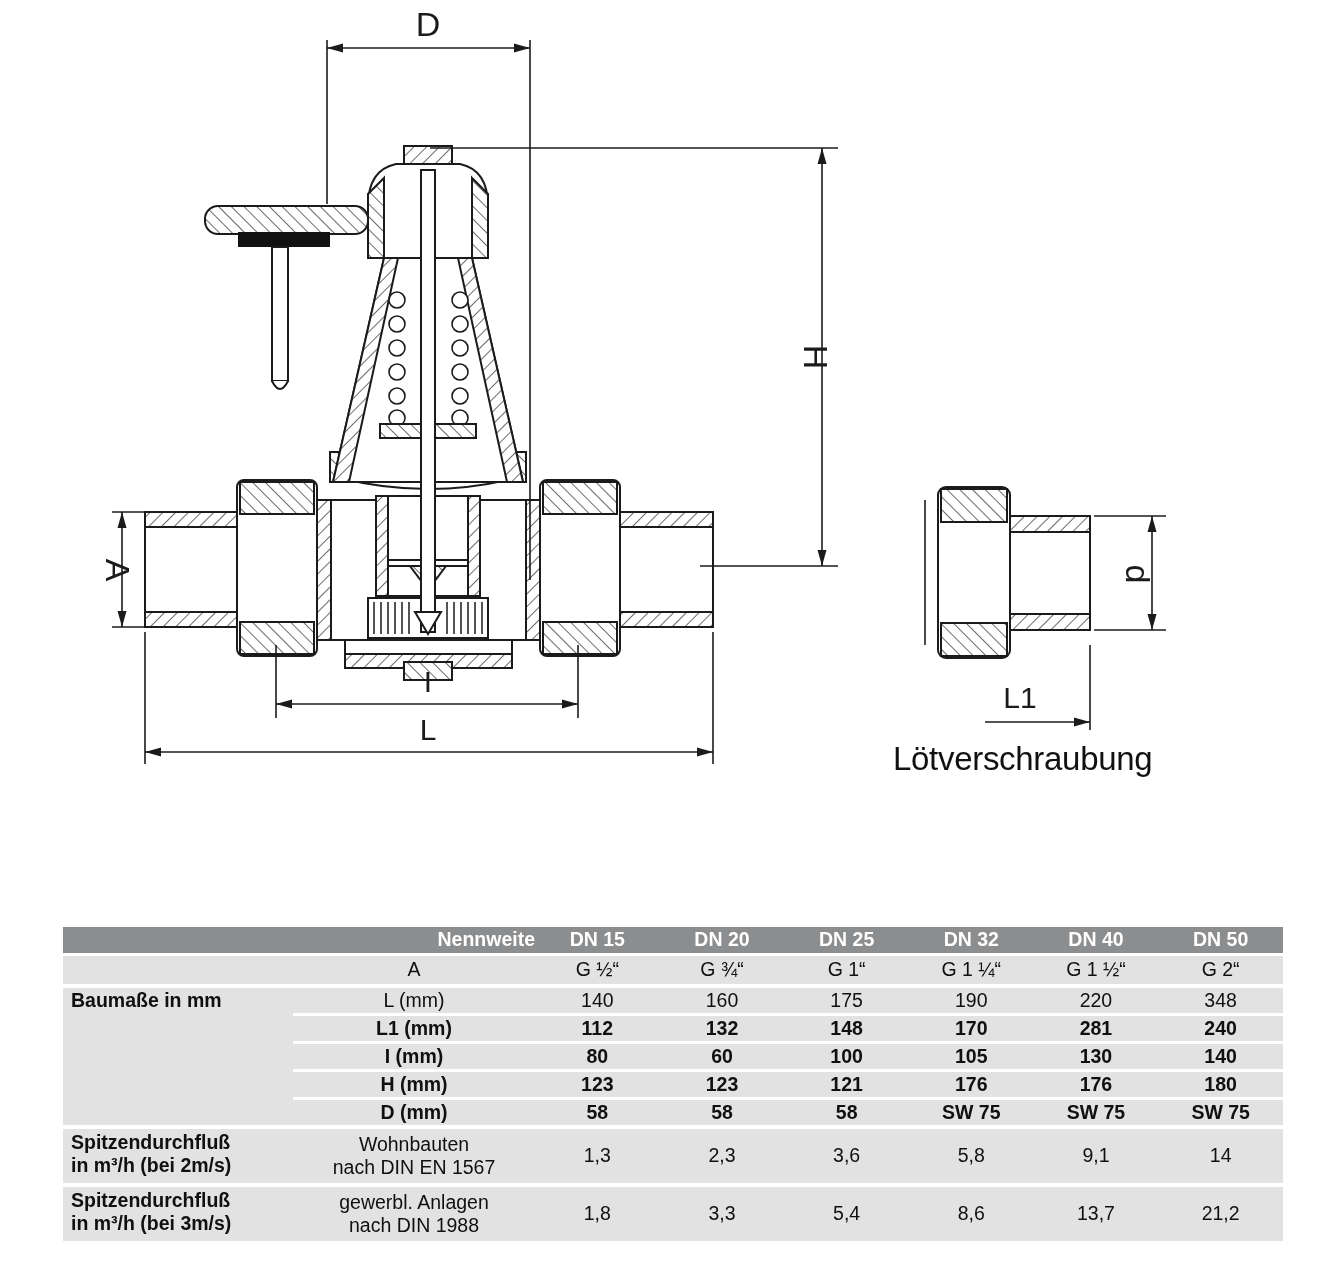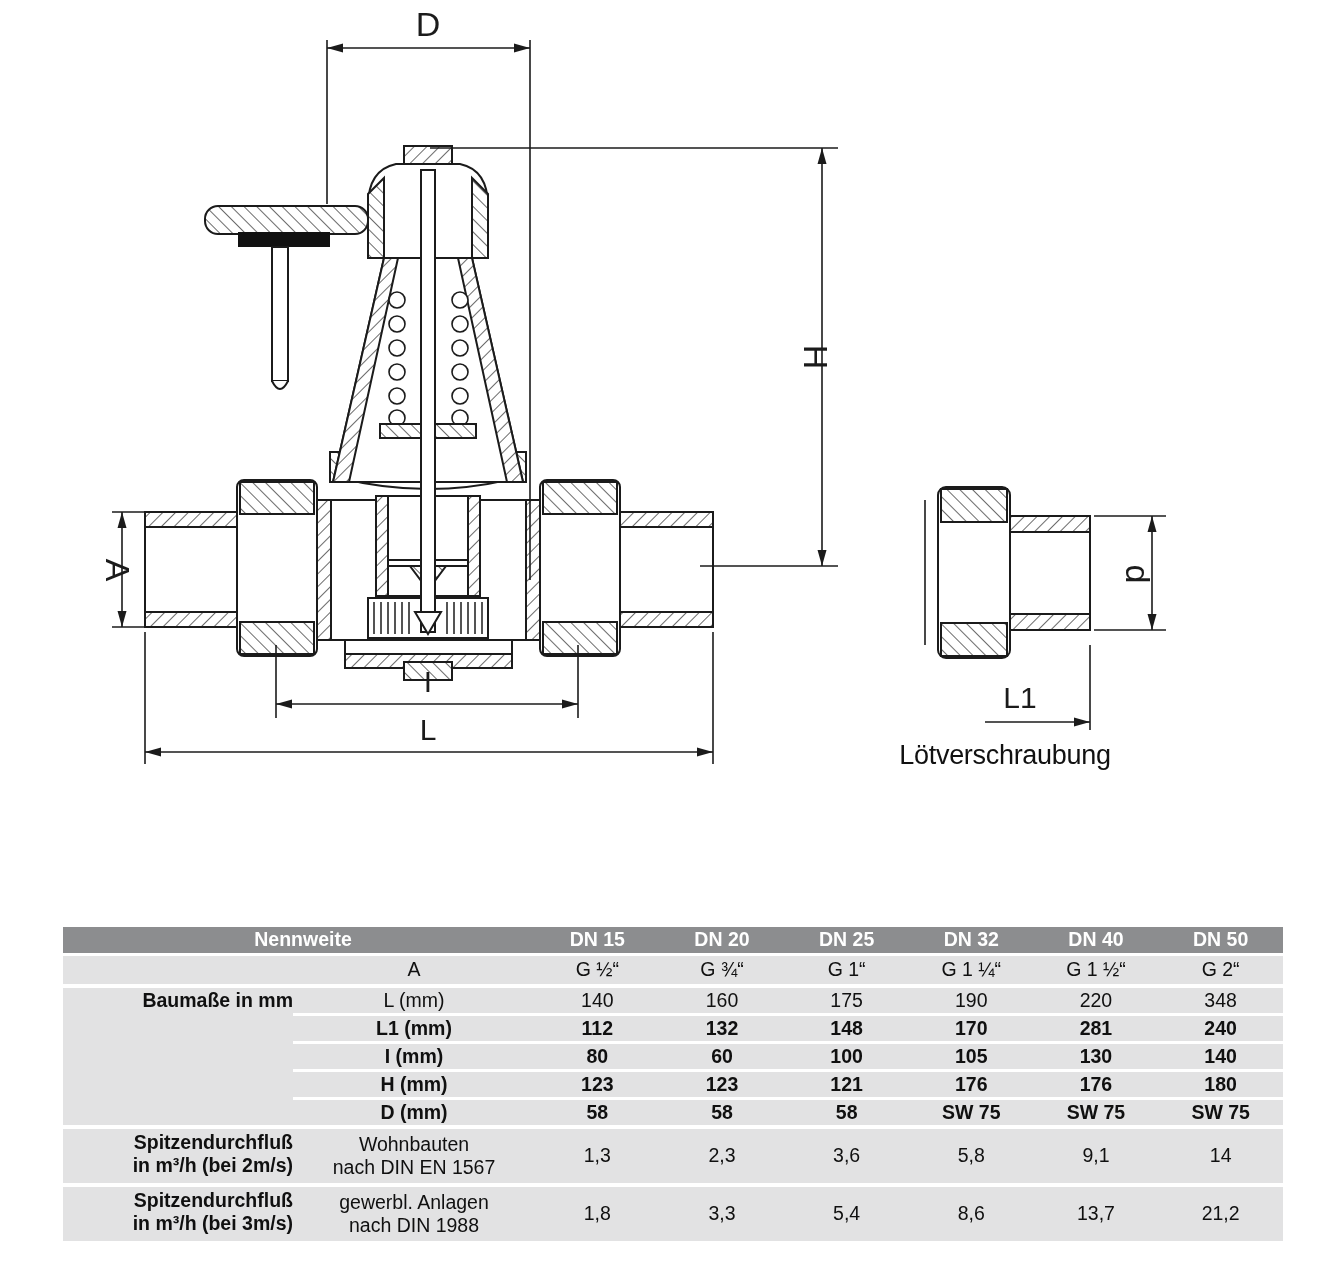--- a/index.html
+++ b/index.html
@@ -1,30 +1,30 @@
 <!DOCTYPE html>
 <html><head>
 <meta charset="utf-8">
 <style>
   html,body{margin:0;padding:0;background:#ffffff;}
   #page{position:relative;width:1326px;height:1268px;background:#fff;overflow:hidden;
         font-family:"Liberation Sans",sans-serif;color:#1b1b1b;}
   #drawing{position:absolute;left:0;top:0;}
-  .caption{position:absolute;font-size:27px;letter-spacing:-0.3px;color:#111;white-space:pre-wrap;}
+  .caption{position:absolute;font-size:33px;letter-spacing:-0.3px;color:#111;white-space:pre-wrap;}
   #note-caption{left:197px;top:846px;}
   #fitting-caption{left:893px;top:740px;width:224px;text-align:center;}
 
   
   #dim-table{position:absolute;left:63px;top:927px;width:1220px;border-collapse:separate;
              border-spacing:0;table-layout:fixed;font-size:19.5px;color:#101010;}
   #dim-table th,#dim-table td{padding:0;margin:0;vertical-align:middle;background:#e2e2e3;
              text-align:center;font-weight:400;line-height:1.12;}
   #dim-table thead th{background:#8c8d8f;color:#ffffff;font-weight:700;height:26px;}
-  #dim-table th.hlab{text-align:center;padding-left:8px;}
-  #dim-table td.lab{text-align:right;padding-left:8px;font-weight:700;vertical-align:top;padding-top:2px;}
+  #dim-table th.hlab{text-align:right;padding-left:8px;}
+  #dim-table td.lab{text-align:left;padding-left:8px;font-weight:700;vertical-align:top;padding-top:2px;}
   #dim-table tr.r-a td{height:26px;border-top:3px solid #fff;}
   #dim-table tr.r-dim1 td{height:25px;border-top:4px solid #fff;}
   #dim-table tr.r-dim td{height:25px;border-top:3px solid #fff;font-weight:bold;}
   #dim-table tr.r-flow td{height:52px;border-top:4px solid #fff;}
   #dim-table .two{line-height:1.18;}
 </style>
 </head>
 <body>
 <div id="page">
 

